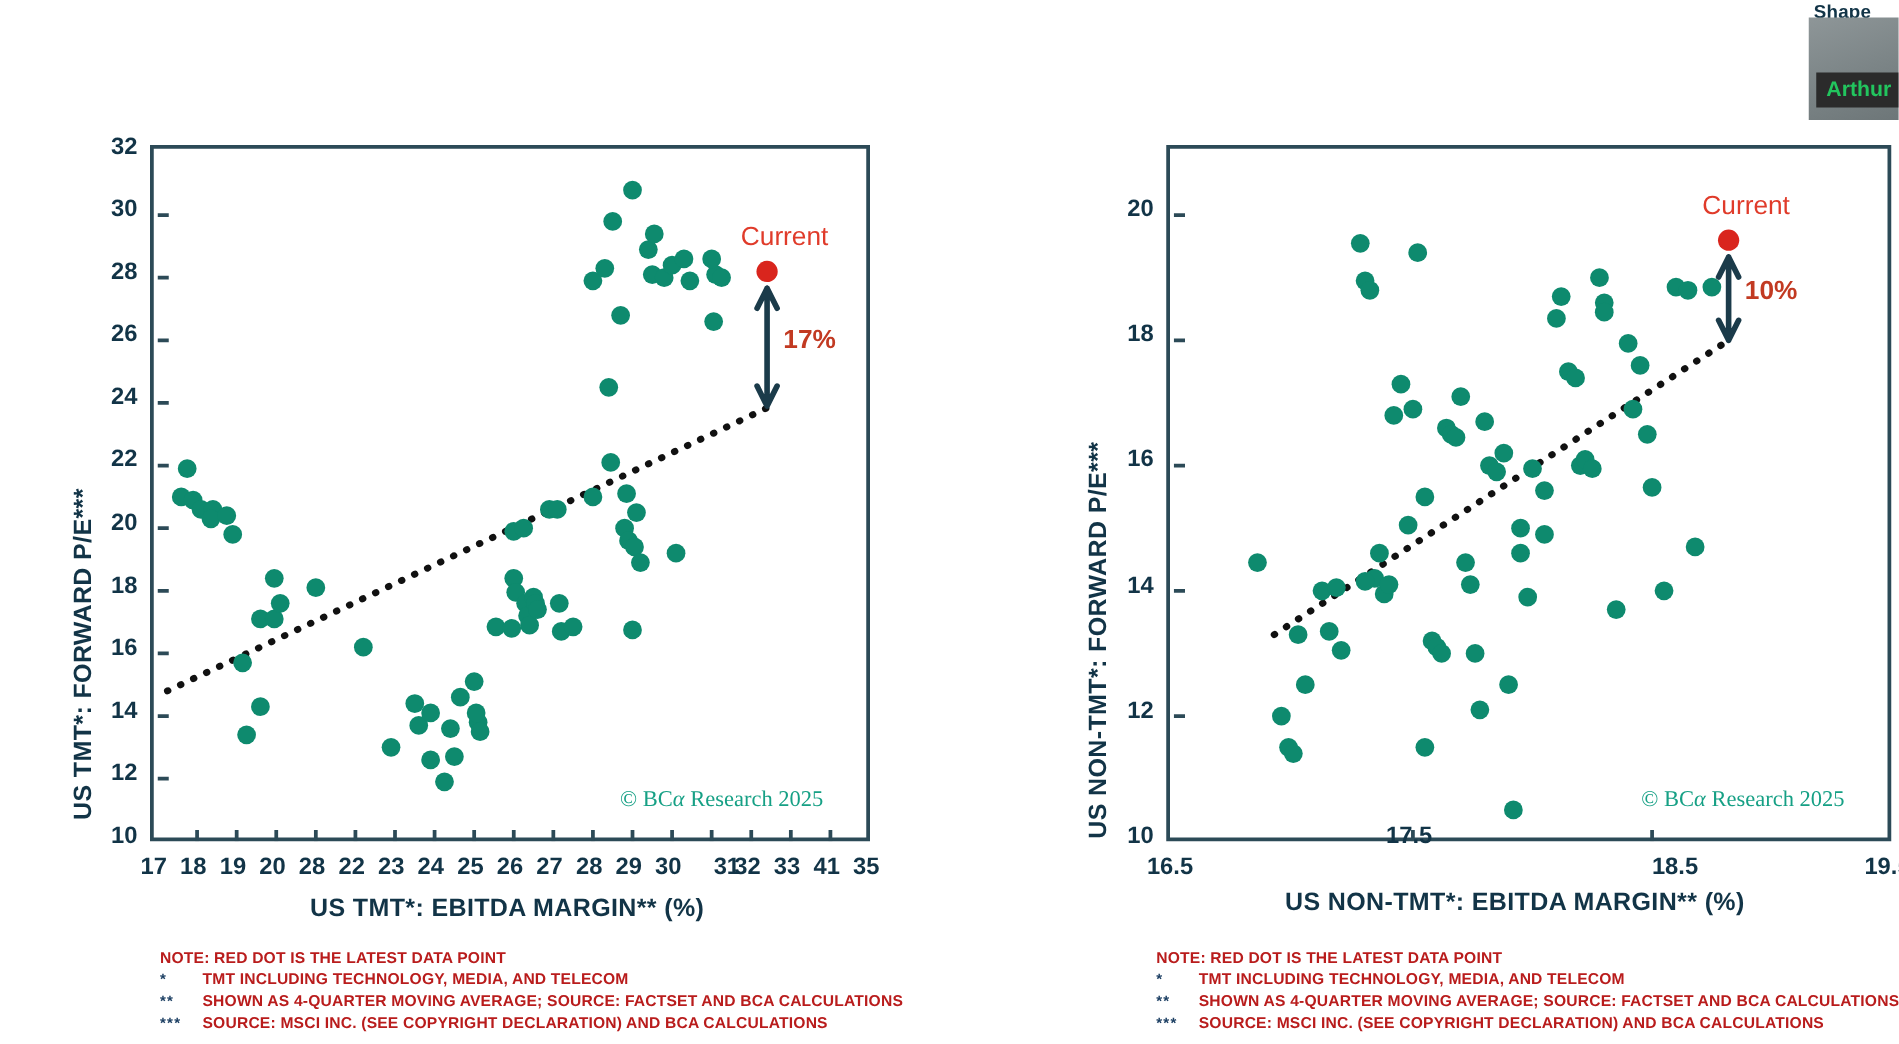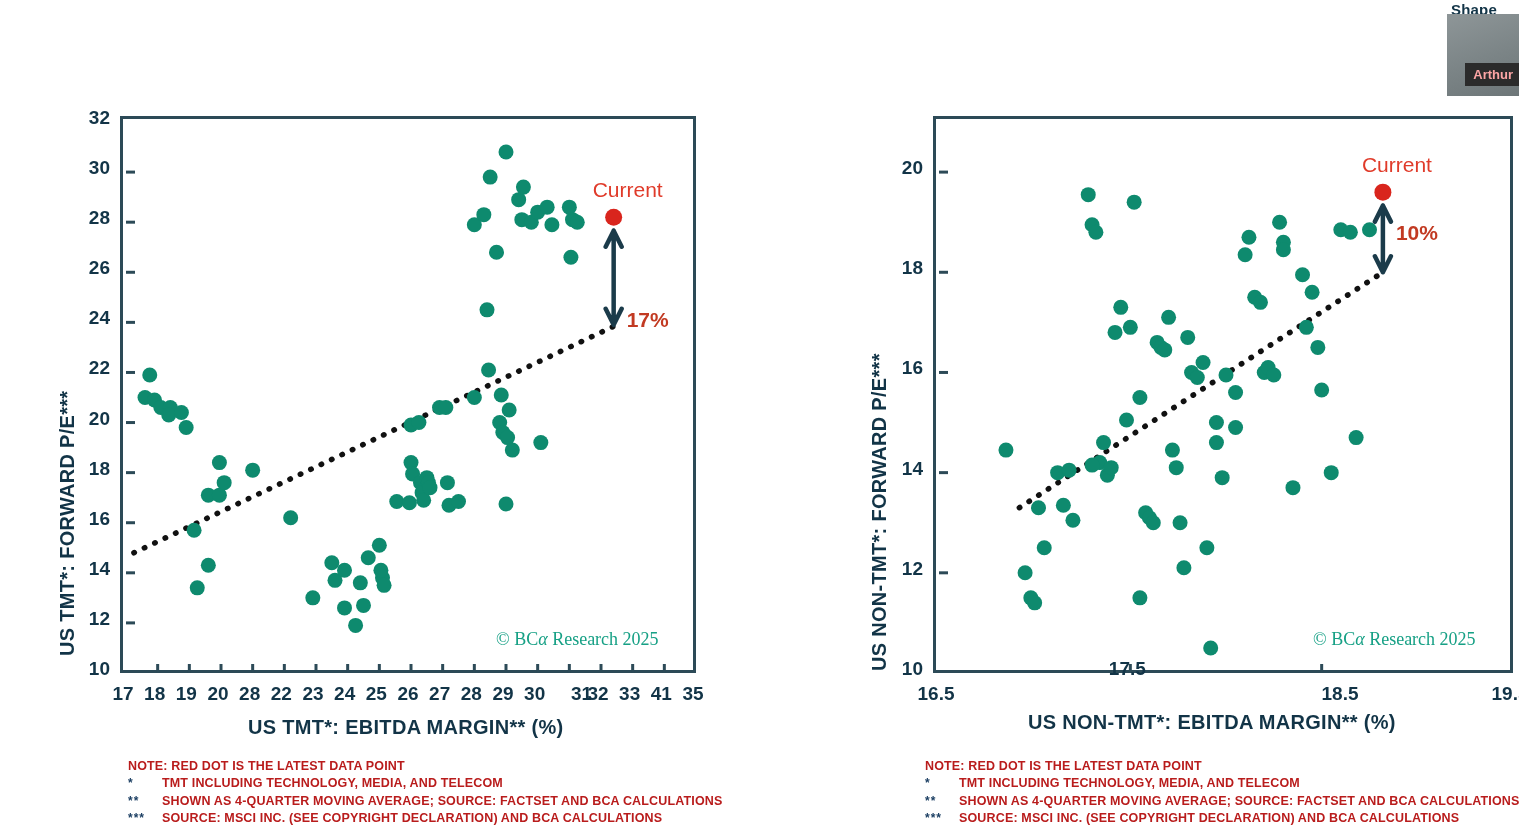--- a/index.html
+++ b/index.html
@@ -38,22 +38,22 @@
     letter-spacing: 0.2px; white-space: nowrap;
   }
   .overlay-thumb {
     position: absolute; right: 0; top: 14px;
     width: 72px; height: 82px;
     background: linear-gradient(160deg,#8e9698 0%, #7b8486 55%, #6d7678 100%);
     overflow: hidden;
   }
   .overlay-name {
     position: absolute; right: 0; bottom: 10px;
-    background: #2b2b2b; color: #fca5a5;
-    font-size: 13px; font-weight: bold;
+    background: #2b2b2b; color: #22c55e;
+    font-size: 17px; font-weight: bold;
     padding: 4px 6px 4px 8px;
     white-space: nowrap;
   }
 
   
   .panel { position: absolute; top: 96px; height: 739px; }
   .panel.left  { left: 0px;   width: 760px; }
   .panel.right { left: 760px; width: 759px; }
 
   .plot-wrap { position: absolute; }
@@ -249,21 +249,21 @@
         <div class="note-row">
           <div class="note-mark">**</div>
           <div class="note-text">SHOWN AS 4-QUARTER MOVING AVERAGE; SOURCE: FACTSET AND BCA CALCULATIONS</div>
         </div>
         <div class="note-row">
           <div class="note-mark">***</div>
           <div class="note-text">SOURCE: MSCI INC. (SEE COPYRIGHT DECLARATION) AND BCA CALCULATIONS</div>
         </div>
       </div>
   <div class="current-label" style="left: 592.667px; top: 82.1727px;">Current</div>
-      <div class="pct-label" style="left: 626.667px; top: 163.77px; margin-top: 48px;">17%</div>
+      <div class="pct-label" style="left: 626.667px; top: 163.77px;">17%</div>
       <div class="watermark" style="left: 496px; top: 533px;">© BC<span class="alpha">α</span> Research 2025</div>
       <div class="ytick-label" style="width: 46px; left: 64px; top: 562px;">10</div>
       <div class="ytick-label" style="width: 46px; left: 64px; top: 511.909px;">12</div>
       <div class="ytick-label" style="width: 46px; left: 64px; top: 461.818px;">14</div>
       <div class="ytick-label" style="width: 46px; left: 64px; top: 411.727px;">16</div>
       <div class="ytick-label" style="width: 46px; left: 64px; top: 361.636px;">18</div>
       <div class="ytick-label" style="width: 46px; left: 64px; top: 311.545px;">20</div>
       <div class="ytick-label" style="width: 46px; left: 64px; top: 261.455px;">22</div>
       <div class="ytick-label" style="width: 46px; left: 64px; top: 211.364px;">24</div>
       <div class="ytick-label" style="width: 46px; left: 64px; top: 161.273px;">26</div>

